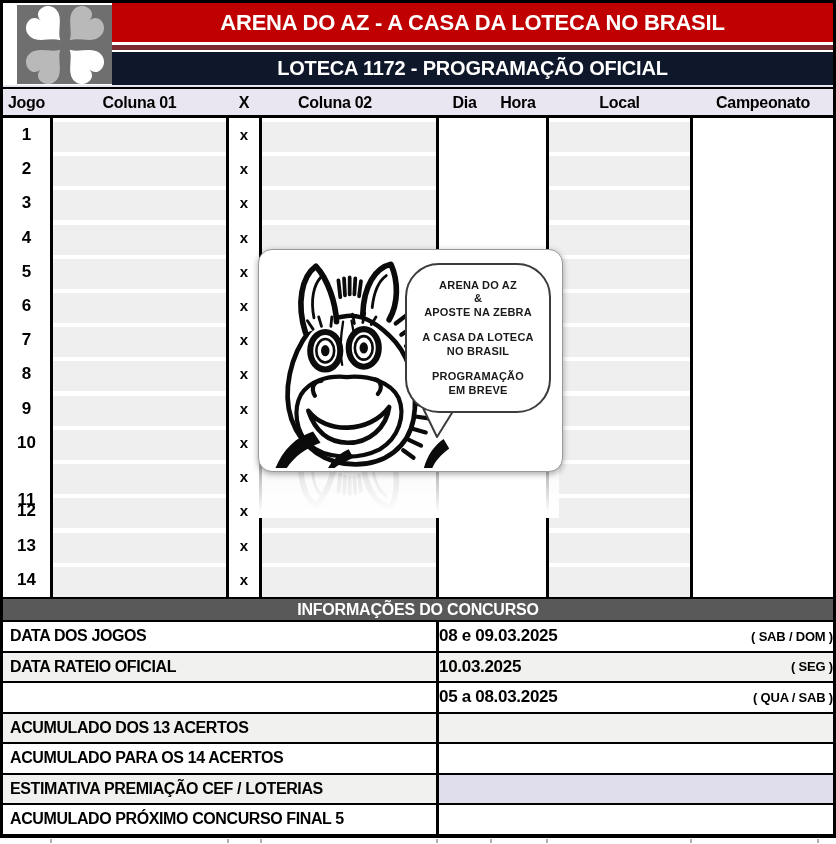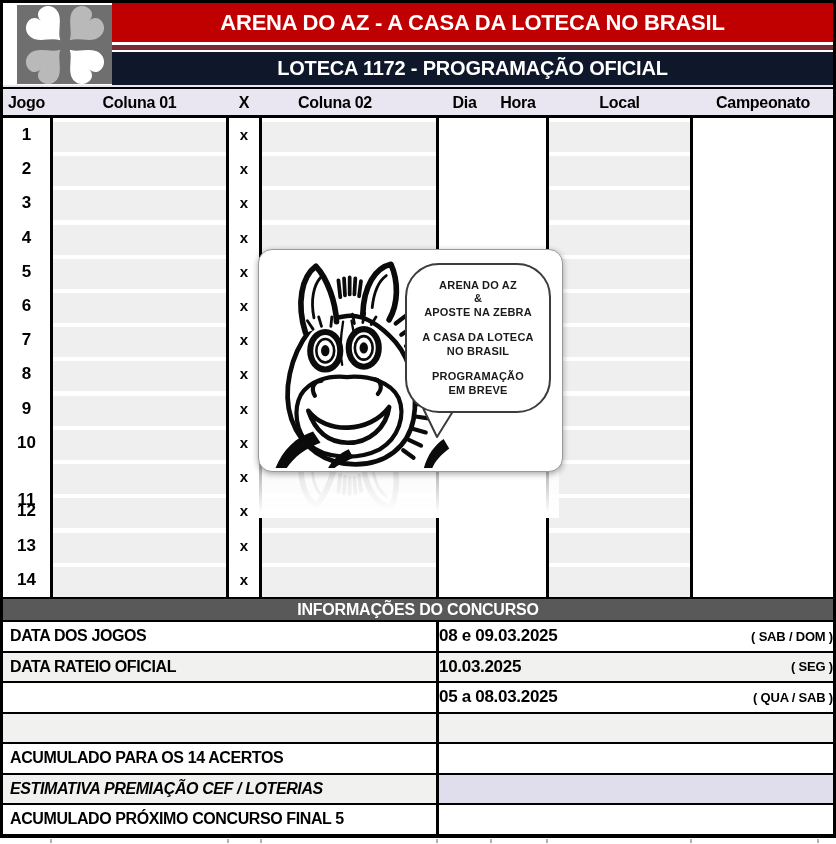--- a/index.html
+++ b/index.html
@@ -287,27 +287,28 @@
         <span class="note">( SEG )</span>
       </div>
     </div>
     <div class="abs info-row" style="top: 683px; background: rgb(255, 255, 255);">
       <div class="info-value">
         <span class="main">05 a 08.03.2025</span>
         <span class="note">( QUA / SAB )</span>
       </div>
     </div>
     <div class="abs info-row" style="top: 713.5px; background: rgb(241, 241, 239);">
+      <div class="info-label">ACUMULADO DOS 13 ACERTOS</div>
       <div class="info-value"></div>
     </div>
     <div class="abs info-row" style="top: 744px; background: rgb(255, 255, 255);">
       <div class="info-label">ACUMULADO PARA OS 14 ACERTOS</div>
       <div class="info-value"></div>
     </div>
-    <div class="abs info-row" style="top: 774.5px; background: rgb(241, 241, 239); font-style: italic;">
+    <div class="abs info-row" style="top: 774.5px; background: rgb(241, 241, 239);">
       <div class="info-label">ESTIMATIVA PREMIAÇÃO CEF / LOTERIAS</div>
       <div class="info-value" style="background: rgb(224, 222, 236);"></div>
     </div>
     <div class="abs info-row" style="top: 805px; background: rgb(255, 255, 255);">
       <div class="info-label">ACUMULADO PRÓXIMO CONCURSO FINAL 5</div>
       <div class="info-value"></div>
     </div>
   </div>
 <div class="abs info-divider"></div>
 <div class="abs bottom-line"></div>

